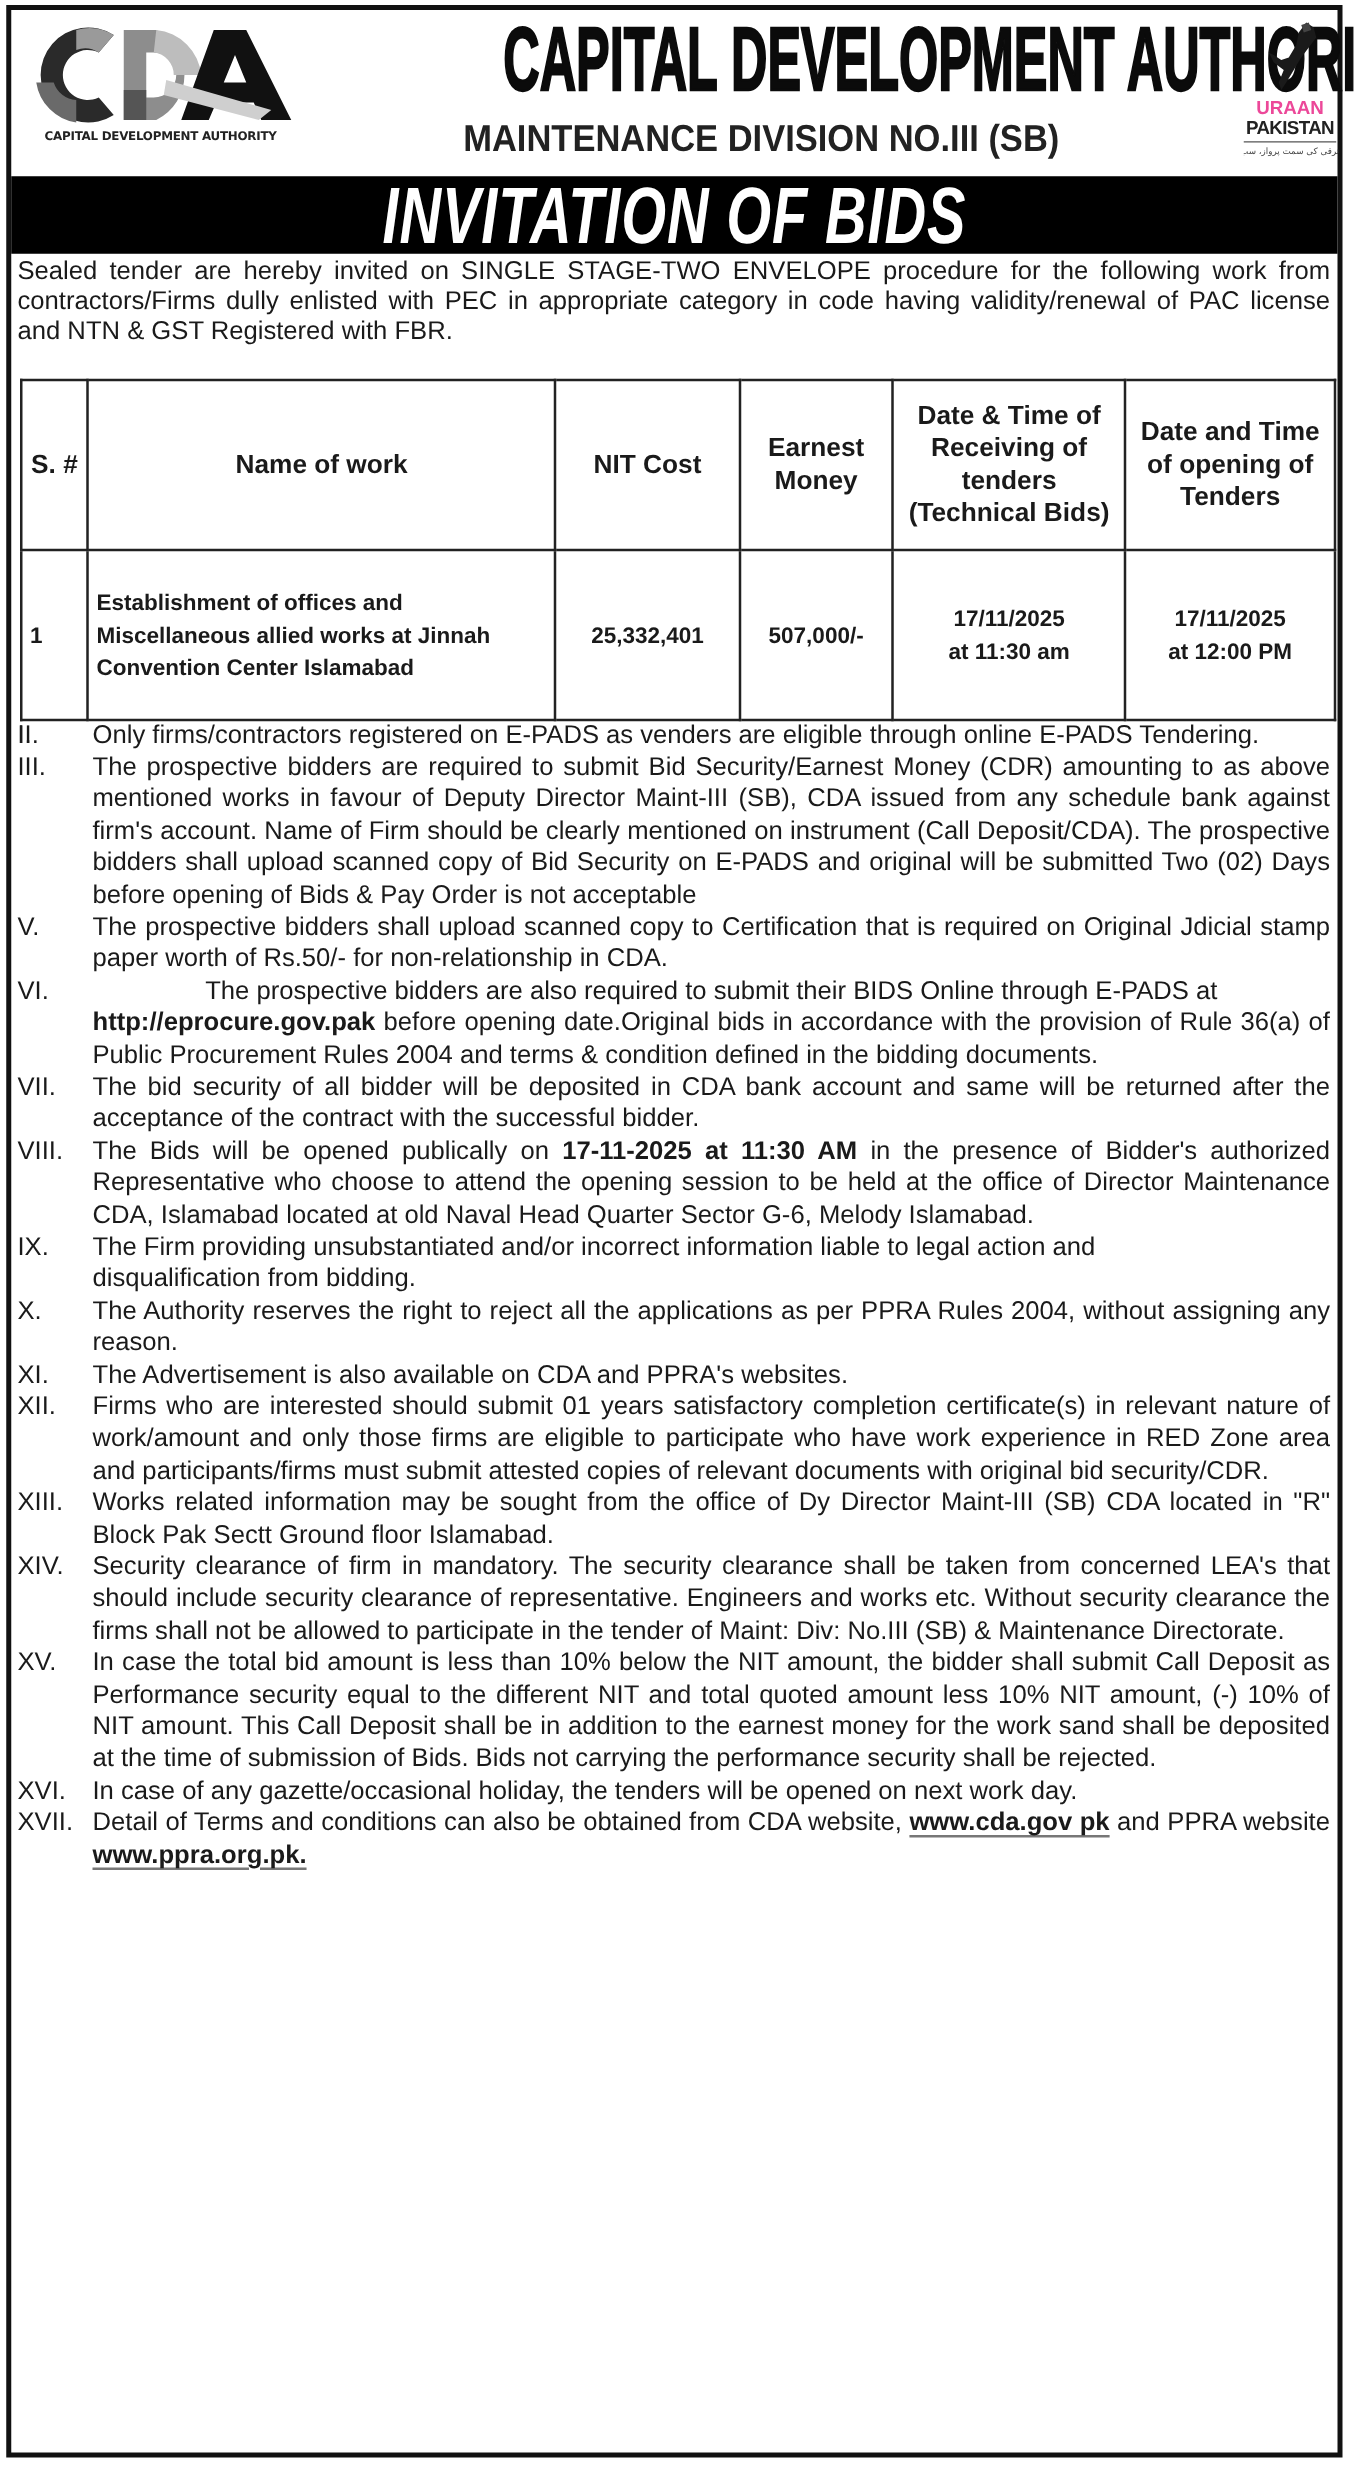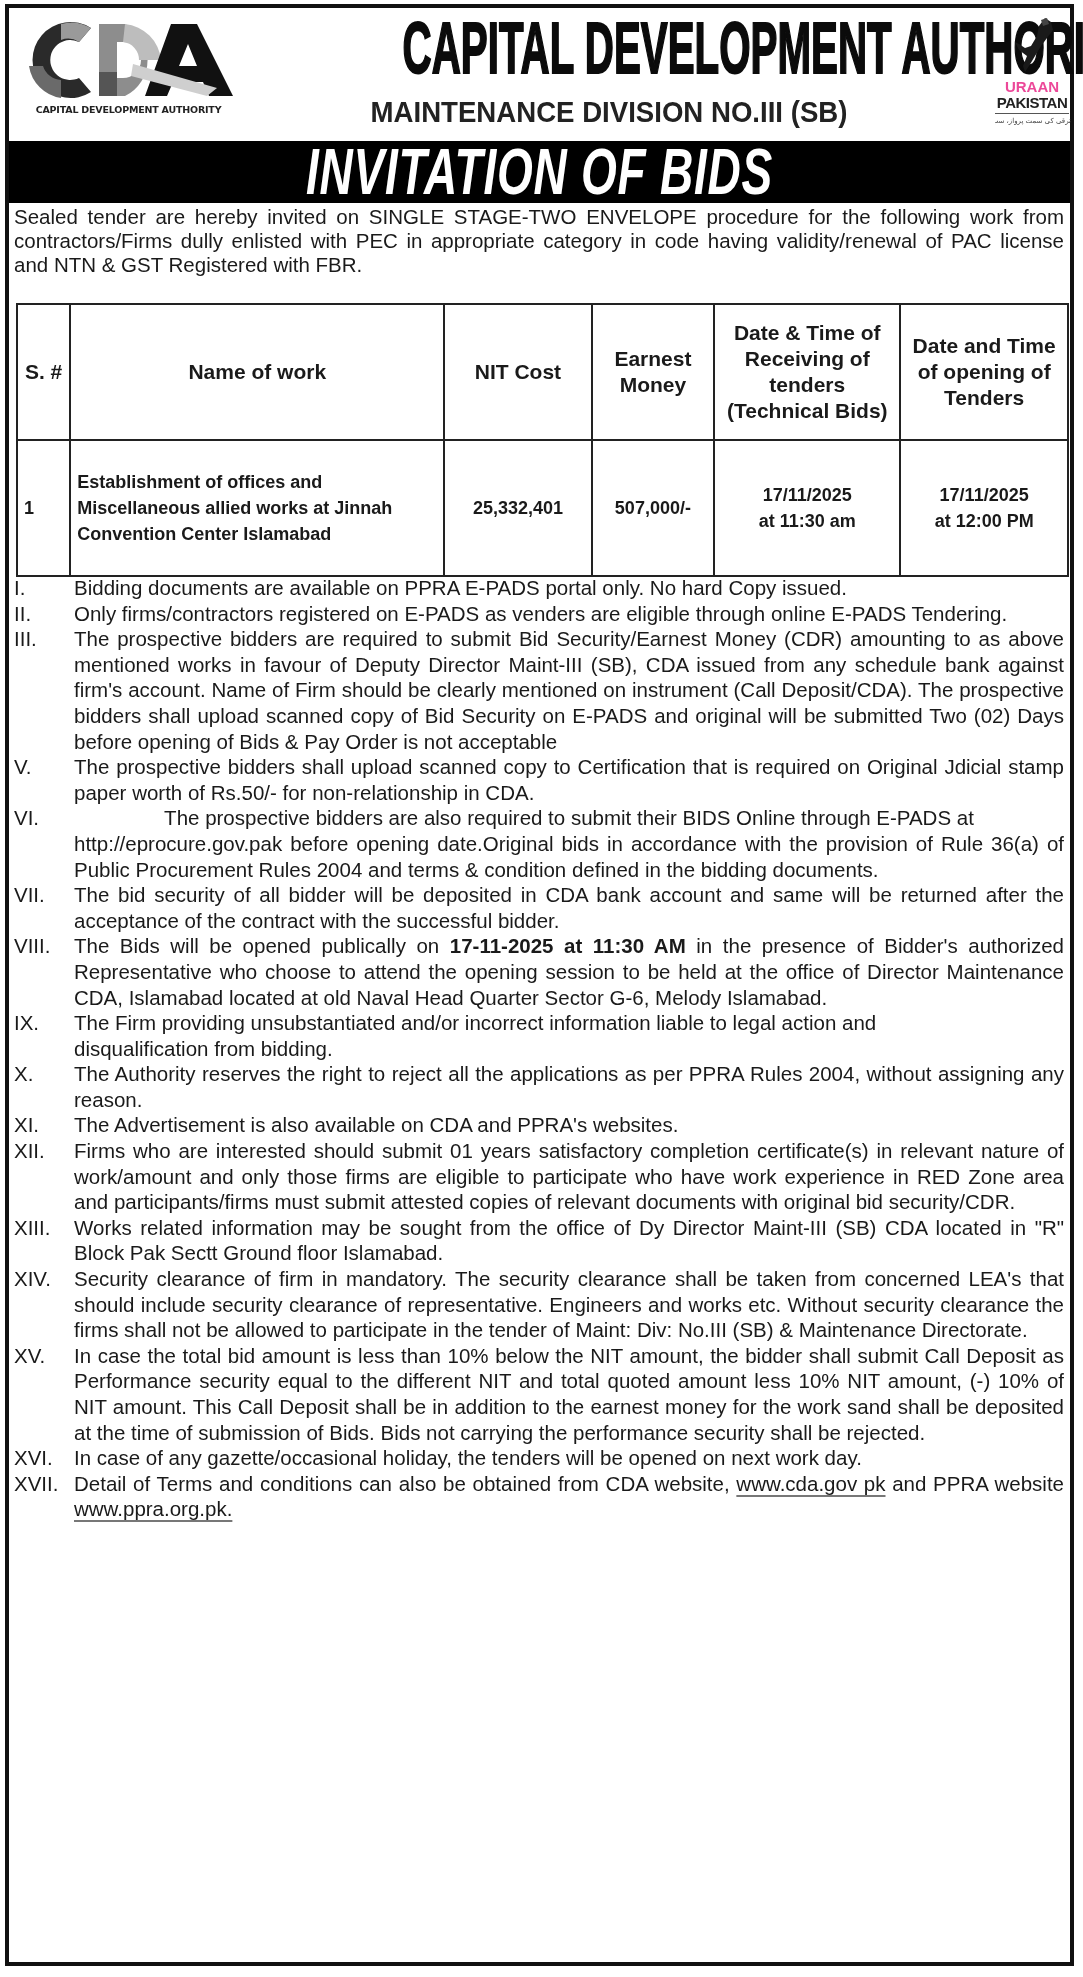--- a/index.html
+++ b/index.html
@@ -51,21 +51,21 @@
   .c-open { width: 150px; }
   td.sn { vertical-align: top; padding-top: 2px; text-align: left; }
   td.name { text-align: left; vertical-align: top; padding-top: 2px; }
   td.center { text-align: center; }
 
   
   .clauses { position: absolute; left: 14px; top: 575px; width: 1050px; font-size: 20.5px; line-height: 25.6px; }
   .clause { position: relative; padding-left: 60px; text-align: justify; }
   .clause .num { position: absolute; left: 0; top: 0; width: 58px; }
   .clause b { font-weight: bold; }
-  .link { font-weight: normal; text-decoration: underline; text-decoration-color: #777; text-underline-offset: 4px; }
+  .link { font-weight: bold; text-decoration: underline; text-decoration-color: #777; text-underline-offset: 4px; }
 
   .footer { position: absolute; left: 13px; top: 1985px; width: 1053px; height: 51px; background: #1e1e1e; border: 1px solid #999; box-sizing: border-box; padding-left: 48px; }
   .footer-sig { position: absolute; left: 140px; top: 3px; width: 630px; text-align: right; color: #fff; white-space: nowrap; }
   .sig-a { font-family: "Liberation Sans", sans-serif; font-weight: bold; font-size: 38px; line-height: 44px; }
   .sig-b { font-family: "Liberation Sans", sans-serif; font-weight: bold; font-size: 31px; line-height: 44px; }
   .pid { position: absolute; right: 30px; top: 12px; color: #fff; font: bold 19px "Liberation Sans", sans-serif;
          border-bottom: 2px solid #ddd; padding-bottom: 2px; letter-spacing: -0.5px; }
 </style>
 </head>
 <body>
@@ -138,21 +138,20 @@
         <div>17/11/2025</div>
         <div>at 12:00 PM</div>
       </td>
     </tr>
   </tbody>
 </table>
 
 <div class="clauses">
   <div class="clause">
     <span class="num">I.</span>
-    <span>Bidding documents are available on PPRA E-PADS portal only. No hard Copy issued.</span>
   </div>
   <div class="clause">
     <span class="num">II.</span>
     <span>Only firms/contractors registered on E-PADS as venders are eligible through online E-PADS Tendering.</span>
   </div>
   <div class="clause">
     <span class="num">III.</span>
     <span>The prospective bidders are required to submit Bid Security/Earnest Money (CDR) amounting to as above mentioned works in favour of Deputy Director Maint-III (SB), CDA issued from any schedule bank against firm's account. Name of Firm should be clearly mentioned on instrument (Call Deposit/CDA). The prospective bidders shall upload scanned copy of Bid Security on E-PADS and original will be submitted Two (02) Days before opening of Bids &amp; Pay Order is not acceptable</span>
   </div>
   <div class="clause">

